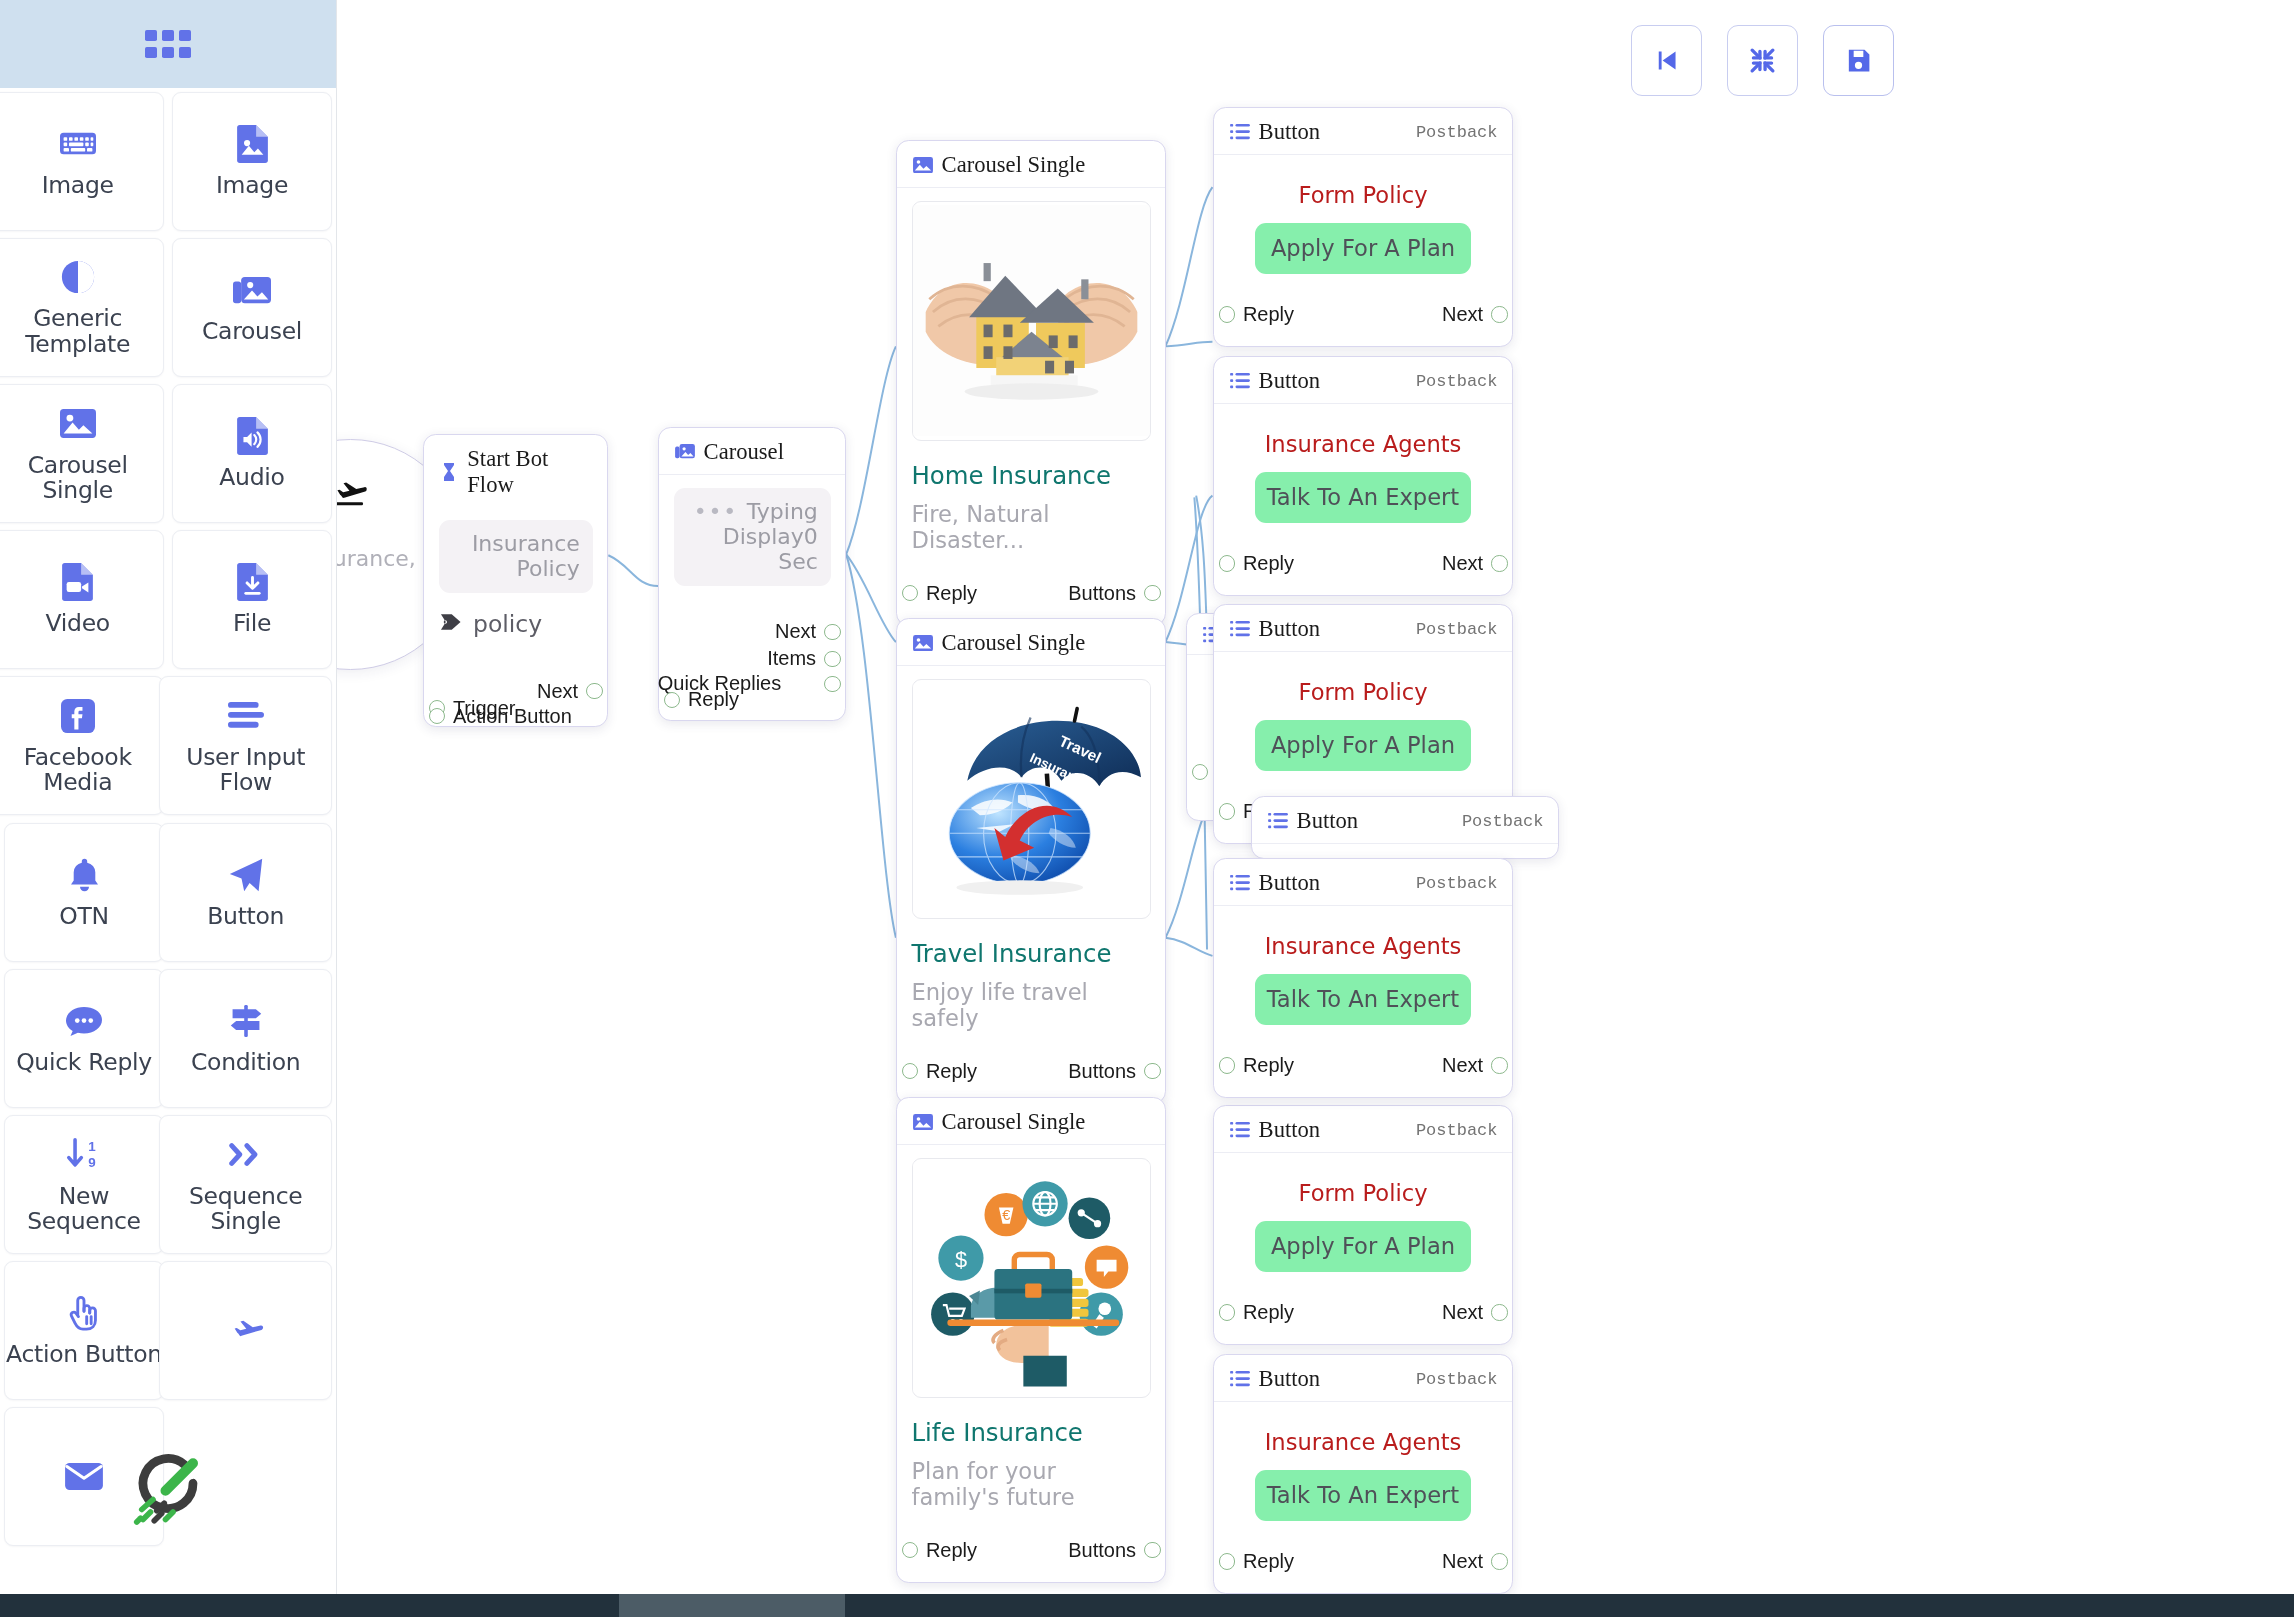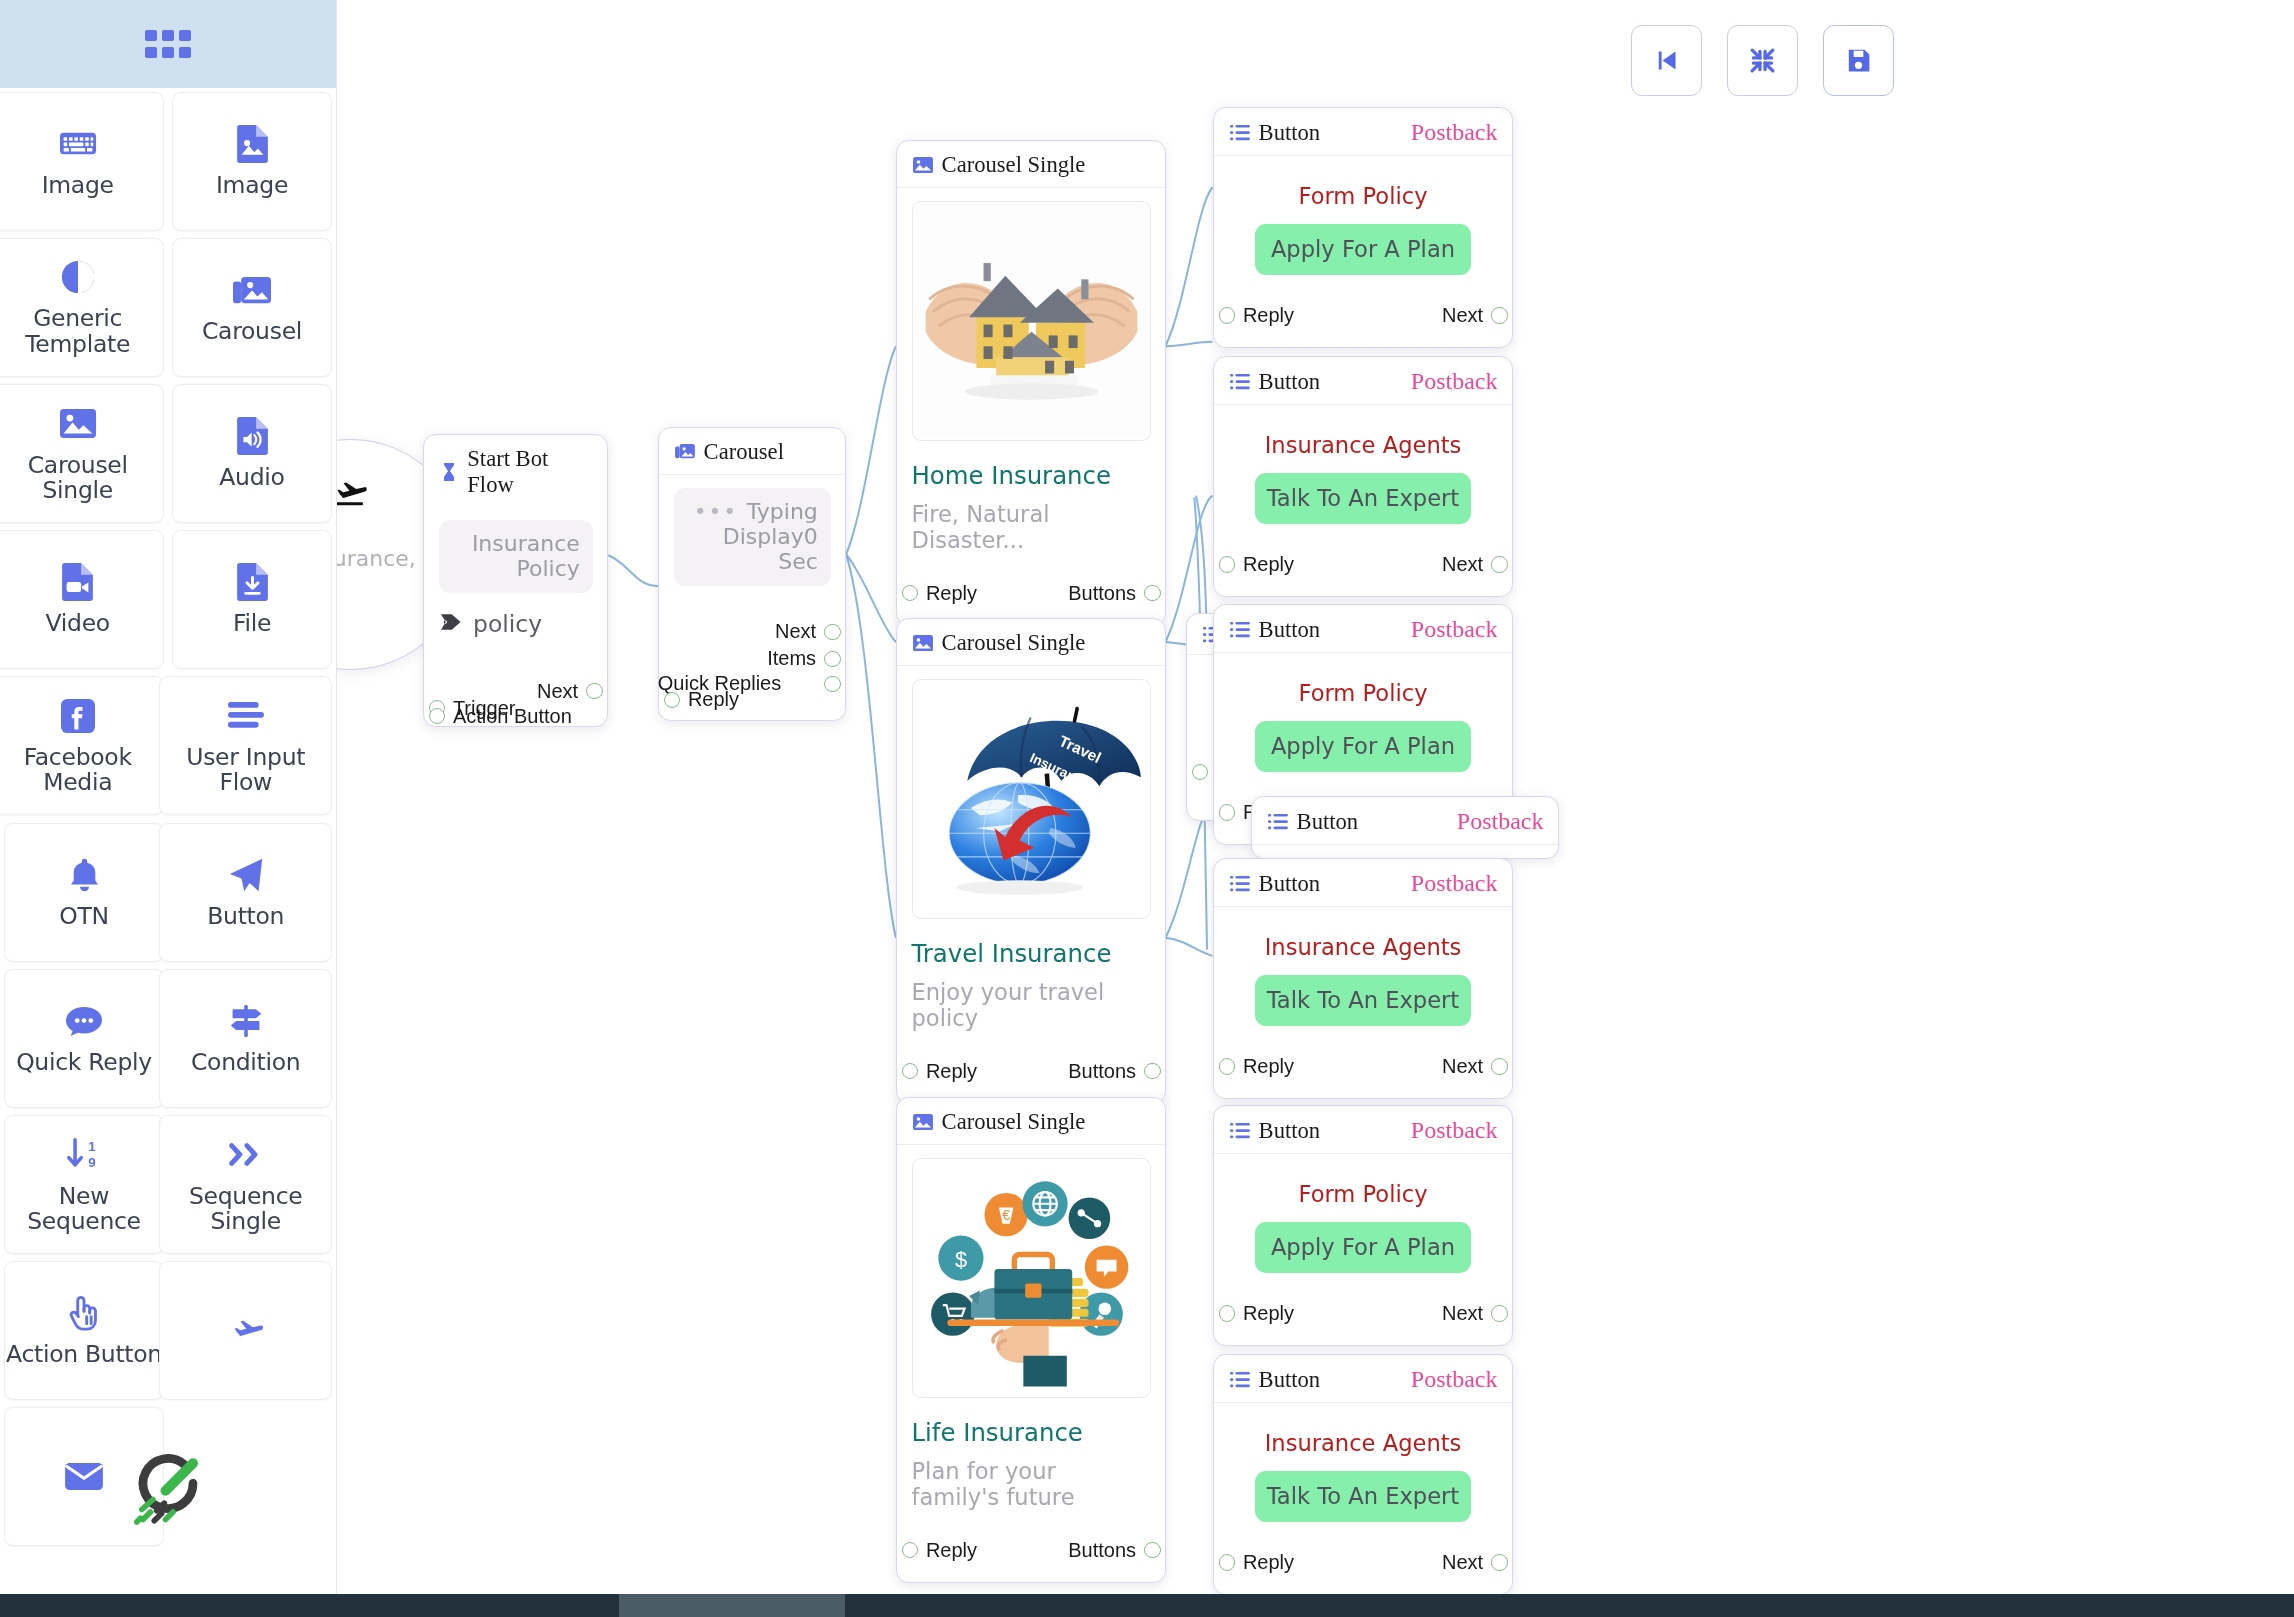--- a/index.html
+++ b/index.html
@@ -61,21 +61,21 @@
   .node-head {
     display:flex; align-items:center; justify-content:space-between;
     padding: 11px 14.5px 9px 14.5px;
     border-bottom: 0.9px solid #ecedf4;
   }
   .node-head.noborder { border-bottom: none; }
   .node-title {
     display:flex; align-items:center; gap:8.1px;
     font-family: "Liberation Serif", serif; font-size: 22.6px; color:#1b1b1b; font-weight:400;
   }
-  .node-sub { font-family:Liberation Serif, serif; font-size: 24px; color:#ec4899; }
+  .node-sub { font-family:Liberation Mono, monospace; font-size: 17px; color:#737373; }
   .node-icon { width:22px; height:20px; display:inline-flex; align-items:center; justify-content:center; color:#6172e8; }
   .node-body { padding: 12.7px 14.5px 7.2px 14.5px; }
 
   .pill {
     background:#f4f2f5; border-radius: 11px; padding: 11.8px 12.7px;
     text-align:right; color:#9c9ca4; font-size: 22px;
     font-family:"DejaVu Sans", sans-serif;
   }
   .tagline { display:flex; align-items:center; gap:11px; margin-top: 16.3px; font-size:23.5px; color:#5d5d66; font-family:"DejaVu Sans", sans-serif;}
 
@@ -620,21 +620,21 @@
               <ellipse cx="118" cy="166" rx="40" ry="56"></ellipse>
               <ellipse cx="118" cy="166" rx="10" ry="56"></ellipse>
               <path d="M40 166h156M48 140h140M48 192h140"></path>
             </g>
             <path d="M70 160 L112 156 L96 164 Z" fill="#eaf5ff"></path>
             <path d="M176 148 C150 122 116 140 102 170 L90 160 L100 196 L134 182 L118 174 C128 152 152 140 176 148Z" fill="#d32f2f"></path>
             <ellipse cx="118" cy="226" rx="70" ry="8" fill="#f0f0f0"></ellipse>
           </svg>
         </div>
         <div class="card-title">Travel Insurance</div>
-        <div class="card-desc">Enjoy your travel policy</div>
+        <div class="card-desc">Enjoy life travel safely</div>
         <div class="ports" style="height:56px;">
           <span class="port l" style="top:20px;">
             <span class="dot"></span>
             <span>Reply</span>
           </span>
           <span class="port r" style="top:20px;">
             <span class="dot"></span>
             <span>Buttons</span>
           </span>
         </div>

